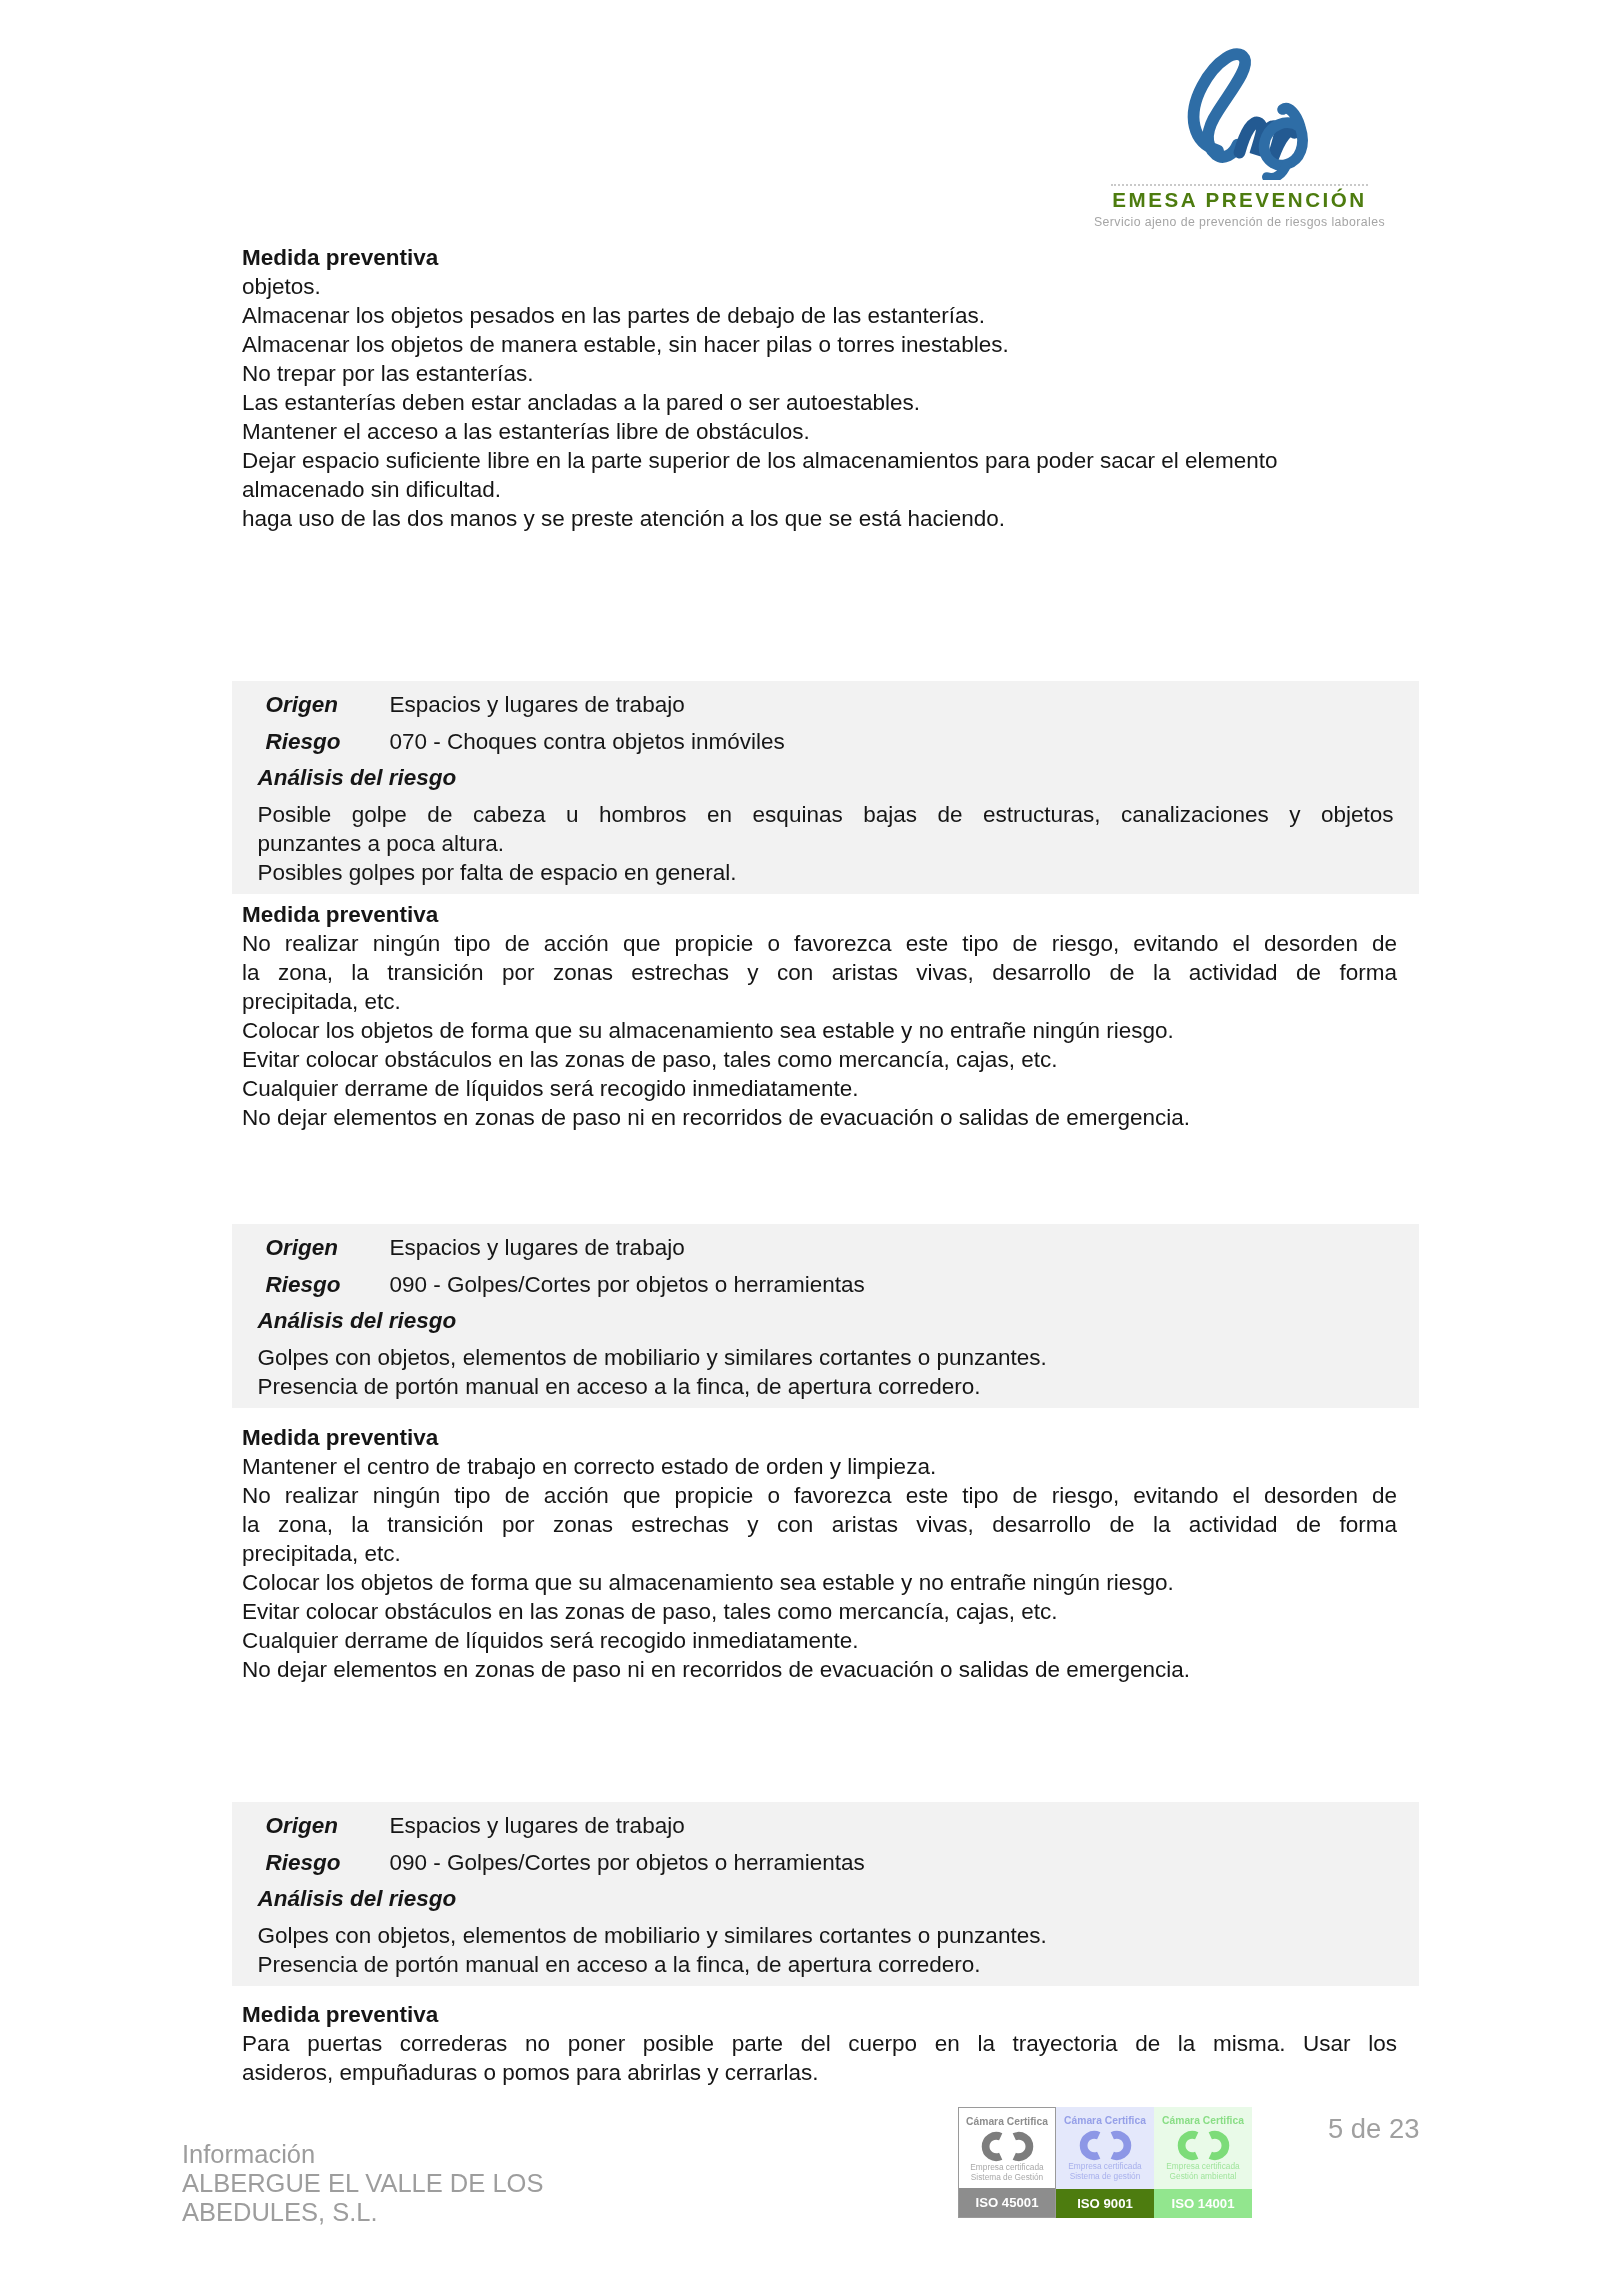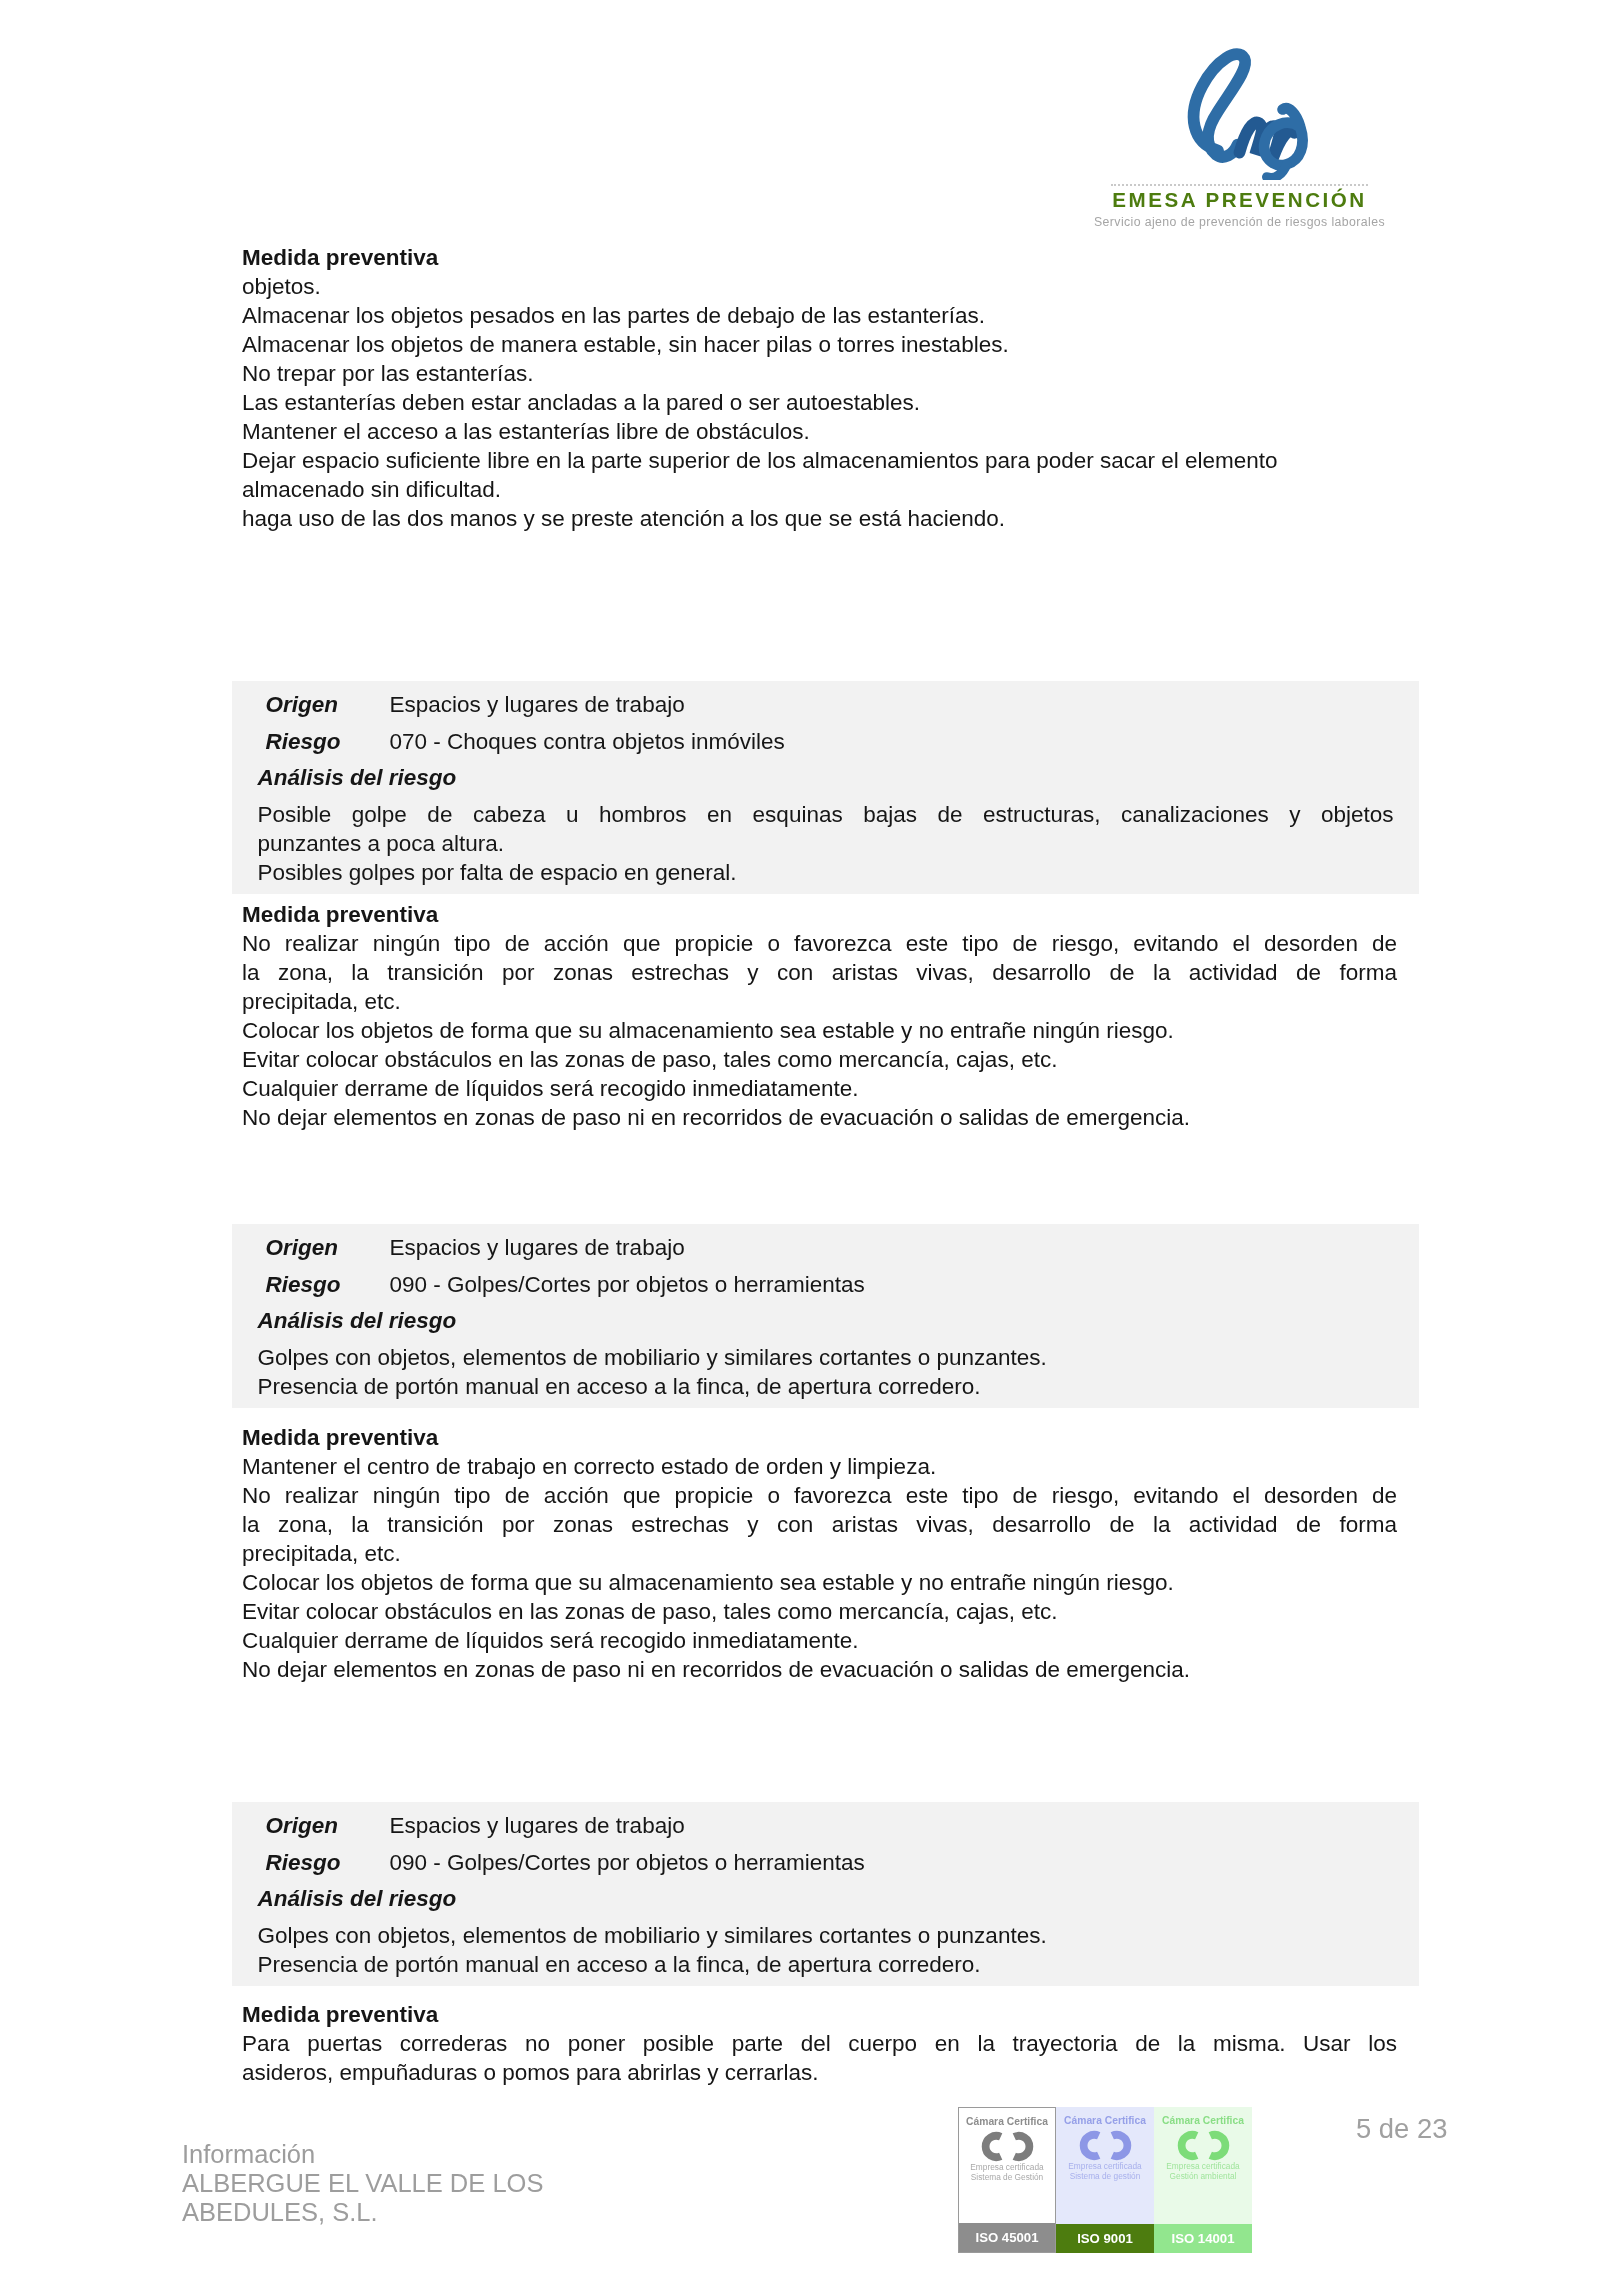--- a/index.html
+++ b/index.html
@@ -48,26 +48,26 @@
   .risklabel{font-weight:bold;font-style:italic;width:124px;flex:none;margin-left:8px;}
   .riskvalue{flex:auto;}
   .analisis-label{font-weight:bold;font-style:italic;margin-bottom:7.8px;}
 
   
   .footer-info{
     top:2140px;left:182px;width:421px;
     font-size:25.5px;line-height:29px;color:#9d9d9d;
   }
   .footer-page{
-    top:2113px;left:1356px;
+    top:2113px;left:1328px;
     font-size:27.4px;color:#a0a0a0;
   }
   .badges{top:2107px;left:958px;display:flex;}
   .badge{
-    width:98px;height:146px;
+    width:98px;height:111px;
     box-sizing:border-box;
     display:flex;flex-direction:column;align-items:center;
     font-family:"Liberation Sans",sans-serif;
   }
   .badge-gray{background:#ffffff;border:1px solid #9a9a9a;}
   .badge-blue{background:#e4e8fb;}
   .badge-green{background:#e9fae8;}
   .badge-header{font-size:10.3px;font-weight:bold;margin-top:7.8px;white-space:nowrap;}
   .badge-gray  .badge-header{color:#8d8d8d;}
   .badge-blue  .badge-header{color:#96a0e8;}

